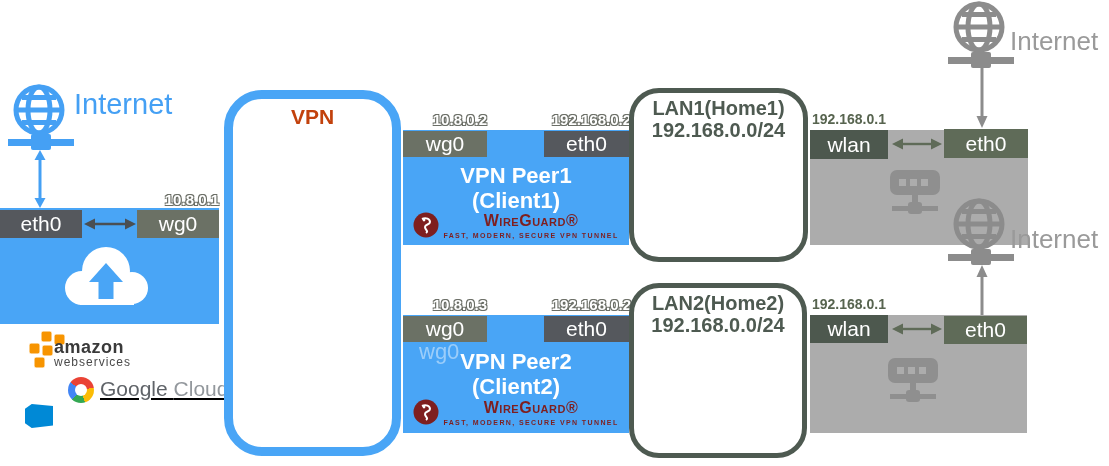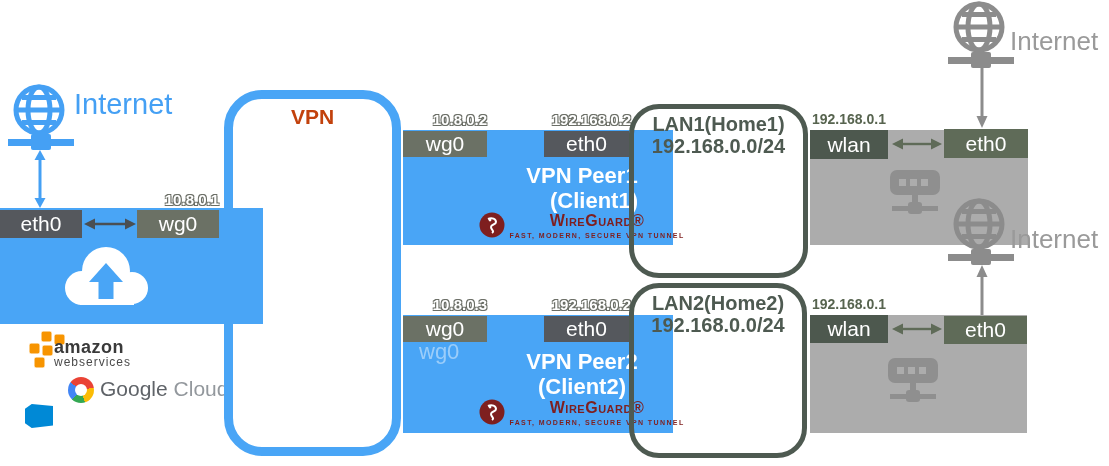--- a/index.html
+++ b/index.html
@@ -1,20 +1,20 @@
 <!DOCTYPE html>
 <html><head>
 <meta charset="utf-8">
 <style>
   html,body{margin:0;padding:0;background:#fff;}
   #canvas{position:relative;width:1109px;height:466px;background:#fff;overflow:hidden;
           font-family:"Liberation Sans", sans-serif;}
   .abs{position:absolute;}
   
-  .blue-box{position:absolute;background:#49A5F6;padding-left:44px;}
+  .blue-box{position:absolute;background:#49A5F6;}
   .internet-label-blue{position:absolute;font-size:29px;color:#45A0F4;white-space:nowrap;}
   .internet-label-gray{position:absolute;font-size:26px;color:#9A9A9A;white-space:nowrap;}
   
   .ifbox{position:absolute;color:#fff;font-size:21px;display:flex;align-items:center;justify-content:center;}
   .bg-darkgray{background:#55585D;}
   .bg-graygreen{background:#6B7165;}
   .bg-wlan{background:#4D584E;}
   .bg-etholive{background:#5F6B58;}
   
   .ip-outline{position:absolute;font-size:15px;font-weight:bold;color:#fff;text-align:right;
@@ -30,21 +30,21 @@
   
   .router-box{position:absolute;background:#ACACAC;}
   
   .wg-logo{position:absolute;display:flex;align-items:center;justify-content:center;width:100%;}
   .wg-right{margin-left:4px;text-align:center;}
   .wg-name{font-variant:small-caps;font-weight:bold;font-size:16px;line-height:22px;color:#7E1F1F;letter-spacing:0.5px;}
   .wg-tag{font-size:7px;font-weight:bold;color:#7E1F1F;letter-spacing:1.4px;white-space:nowrap;}
   
   .aws-name{font-weight:bold;font-size:18px;color:#3A3A3A;line-height:16px;letter-spacing:0.5px;}
   .aws-sub{font-size:12px;color:#4A4A4A;letter-spacing:1px;}
-  .gcp-text{position:absolute;font-size:21px;white-space:nowrap;}
+  .gcp-text{position:absolute;font-size:21px;white-space:nowrap;text-decoration:underline;}
   .gcp-p1{color:#5F6368;}
   .gcp-p2{color:#93989D;}
   .gcp-icon{position:absolute;width:26px;height:26px;border-radius:50%;
     background:conic-gradient(#EA4335 0 22%, #FBBC05 22% 45%, #34A853 45% 62%, #4285F4 62% 85%, #EA4335 85% 100%);}
   .gcp-icon::after{content:"";position:absolute;left:7px;top:7px;width:12px;height:12px;border-radius:50%;background:#fff;}
   .azure-icon{position:absolute;width:28px;height:24px;background:#0089D6;
     clip-path:polygon(24% 0, 100% 8%, 100% 90%, 24% 100%, 0 80%, 0 20%);}
   .azure-name{position:absolute;font-weight:bold;font-size:21px;color:#0072C6;white-space:nowrap;}
 </style>
 </head>
@@ -104,21 +104,21 @@
   <div class="gcp-icon" style="left:68px;top:377px;"></div>
   <div class="gcp-text" style="left:100px;top:377px;"><span class="gcp-p1">Google </span><span class="gcp-p2">Cloud</span></div>
   <div class="azure-icon" style="left:25px;top:404px;"></div>
 
   <div class="vpn-rect" style="left:224px;top:90px;width:159px;height:348px;">
     <div class="vpn-title" style="top:6px;">VPN</div>
   </div>
 
   <div class="blue-box" style="left:403px;top:130px;width:226px;height:115px;">
     <div class="peer-title" style="top:33px;">VPN Peer1</div>
-    <div class="peer-title" style="top:58px;margin-left:12px;">(Client1)</div>
+    <div class="peer-title" style="top:58px;">(Client1)</div>
     <div class="wg-logo" style="top:80px;">
       <svg width="26" height="26" viewBox="0 0 26 26">
         <circle cx="13" cy="13" r="12.5" fill="#7E1F1F"></circle>
         <path d="M9 7c4-2 8 0 8 3s-5 2-5 5 4 4 1 6" fill="none" stroke="#fff" stroke-width="2"></path>
         <circle cx="11" cy="8" r="1.4" fill="#fff"></circle>
       </svg>
       <div class="wg-right">
         <div class="wg-name">WireGuard®</div>
         <div class="wg-tag">FAST, MODERN, SECURE VPN TUNNEL</div>
       </div>
@@ -151,21 +151,21 @@
   </div>
   <div class="ip-outline" style="left:403px;top:296px;width:84px;">10.8.0.3</div>
   <div class="ip-outline" style="left:539px;top:296px;width:92px;">192.168.0.2</div>
   <div class="ifbox bg-graygreen" style="left:403px;top:316px;width:84px;height:26px;">
     <span>wg0</span>
   </div>
   <div class="ifbox bg-darkgray" style="left:544px;top:316px;width:85px;height:26px;">
     <span>eth0</span>
   </div>
 
-  <div class="lan-rect" style="left:629px;top:88px;width:169px;height:164px;margin-top:16px;">
+  <div class="lan-rect" style="left:629px;top:88px;width:169px;height:164px;">
     <div class="lan-title" style="top:4px;">LAN1(Home1)</div>
     <div class="lan-title" style="top:26px;">192.168.0.0/24</div>
   </div>
   <div class="lan-rect" style="left:629px;top:283px;width:168px;height:165px;">
     <div class="lan-title" style="top:4px;">LAN2(Home2)</div>
     <div class="lan-title" style="top:26px;">192.168.0.0/24</div>
   </div>
 
   <div class="router-box" style="left:810px;top:130px;width:218px;height:115px;"></div>
   <div class="ip-solid" style="left:812px;top:111px;">192.168.0.1</div>

